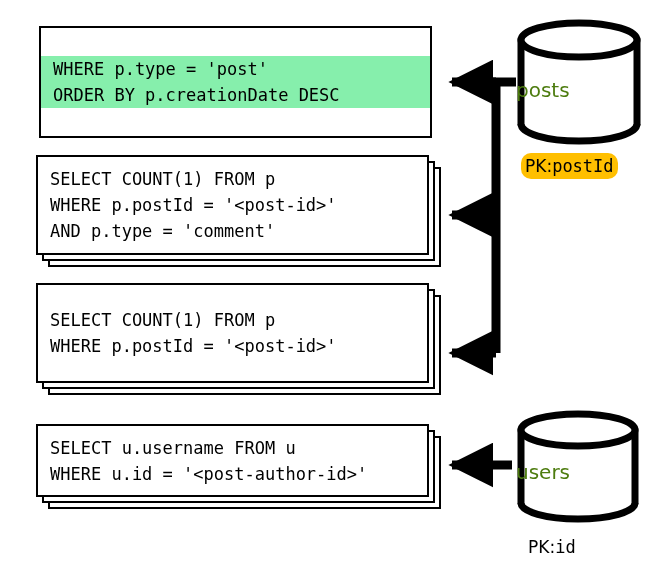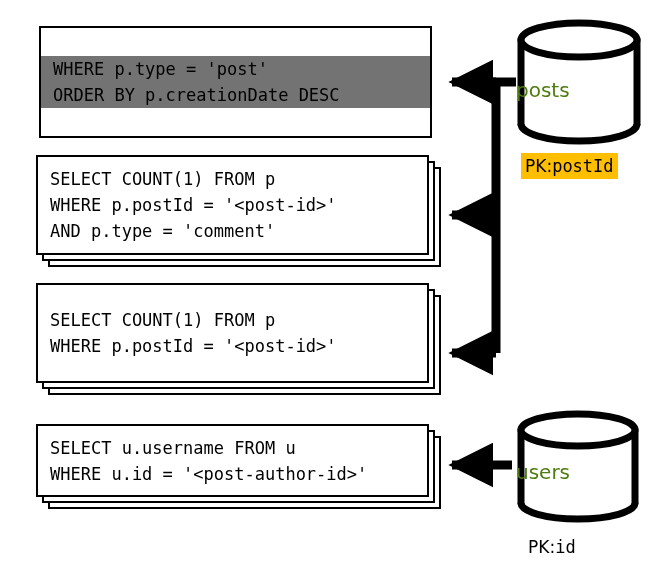--- a/index.html
+++ b/index.html
@@ -42,21 +42,21 @@
   .code-line {
     font-family: "DejaVu Sans Mono", monospace;
     font-size: 17px;
     line-height: 26px;
     color: #000000;
     white-space: pre;
     padding-left: 12px;
     box-sizing: border-box;
   }
   .code-line.hl {
-    background: #737373;
+    background: #86efac;
   }
 
   
   .cylinder {
     position: absolute;
   }
   .cyl-label {
     position: absolute;
     width: 100%;
     font-family: "DejaVu Sans", sans-serif;
@@ -136,21 +136,21 @@
   <div class="cylinder" style="left:516px; top:18px; width:126px; height:128px;">
     <svg width="126" height="128" viewBox="0 0 126 128">
       <path d="M 5 22 L 5 106" fill="none" stroke="#000" stroke-width="7" stroke-linecap="round"></path>
       <path d="M 121 22 L 121 106" fill="none" stroke="#000" stroke-width="7" stroke-linecap="round"></path>
       <ellipse cx="63" cy="22" rx="58" ry="17" fill="#fff" stroke="#000" stroke-width="7"></ellipse>
       <path d="M 5 106 A 58 17 0 0 0 121 106" fill="none" stroke="#000" stroke-width="7"></path>
     </svg>
     <div class="cyl-label" style="top:60px;">posts</div>
   </div>
 
-  <div class="pk-label highlight" style="left:521px; top:153px;">
+  <div class="pk-label highlight" style="left:521px; top:153px;border-radius:10px;">
     <span class="pk-prefix">PK:</span><span class="pk-field">postId</span>
   </div>
 
   <div class="cylinder" style="left:516px; top:410px; width:124px; height:113px;">
     <svg width="124" height="113" viewBox="0 0 124 113">
       <path d="M 5 20 L 5 93" fill="none" stroke="#000" stroke-width="7" stroke-linecap="round"></path>
       <path d="M 119 20 L 119 93" fill="none" stroke="#000" stroke-width="7" stroke-linecap="round"></path>
       <ellipse cx="62" cy="20" rx="57" ry="16" fill="#fff" stroke="#000" stroke-width="7"></ellipse>
       <path d="M 5 93 A 57 16 0 0 0 119 93" fill="none" stroke="#000" stroke-width="7"></path>
     </svg>

